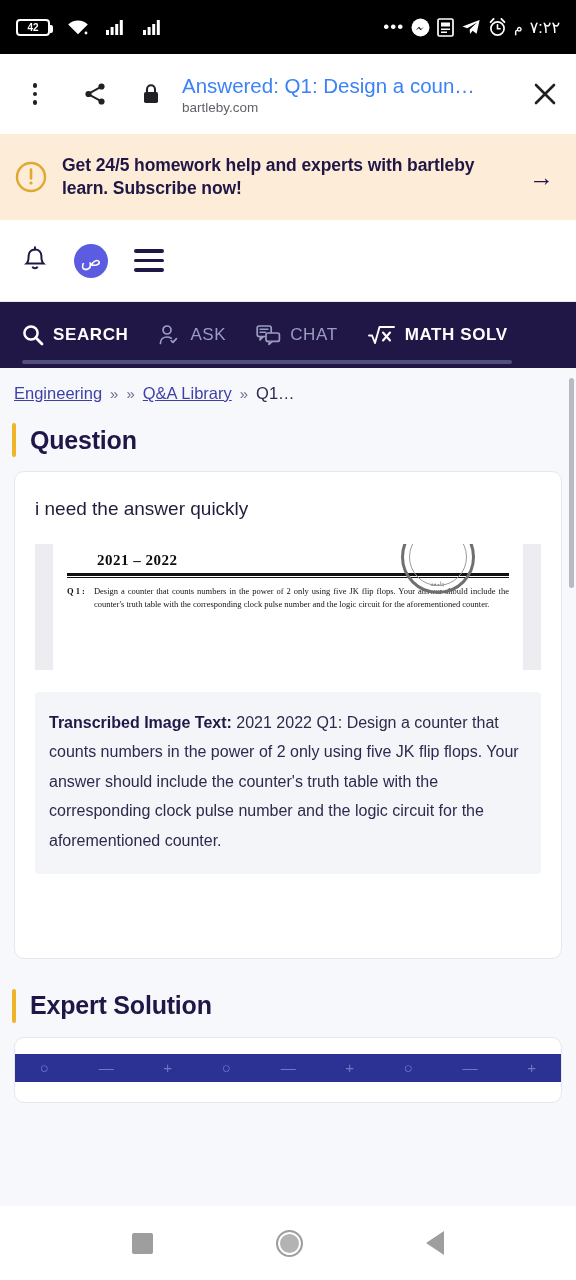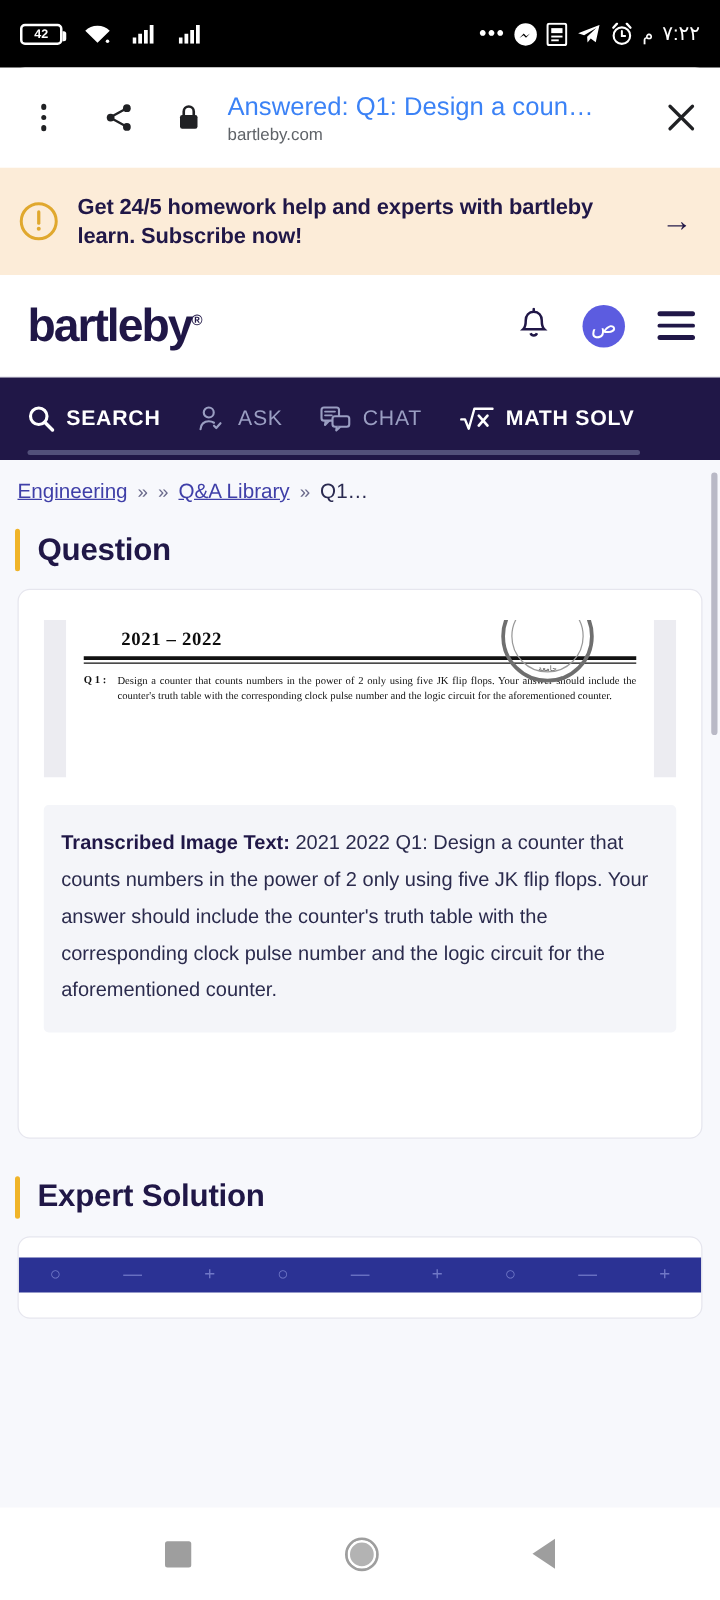--- a/index.html
+++ b/index.html
@@ -301,25 +301,20 @@
       <circle cx="17" cy="17" r="14" fill="none" stroke="#e0a82e" stroke-width="2.4"></circle>
       <path d="M17 9.5v9" stroke="#e0a82e" stroke-width="2.6" stroke-linecap="round"></path>
       <circle cx="17" cy="23" r="1.6" fill="#e0a82e"></circle>
     </svg>
   </span>
   <div class="promo-text">Get 24/5 homework help and experts with bartleby learn. Subscribe now!</div>
   <div class="promo-arrow">→</div>
 </div>
 
 <div class="site-header">
-  <div class="logo-wrap">
-    <div class="logo">
-      <span>bartleby</span><span class="reg">®</span>
-    </div>
-  </div>
   <div class="hdr-actions">
     <span>
       <svg width="26" height="30" viewBox="0 0 26 30">
         <path d="M13 3.4c-4 0-6.4 3-6.4 6.8 0 5.4-2 7.2-2 7.2h16.8s-2-1.8-2-7.2c0-3.8-2.4-6.8-6.4-6.8Z" fill="none" stroke="#201747" stroke-width="2"></path>
         <path d="M13 1.2v2.2" stroke="#201747" stroke-width="2" stroke-linecap="round"></path>
         <path d="M10.4 20.6a2.8 2.8 0 0 0 5.2 0" fill="none" stroke="#201747" stroke-width="2"></path>
       </svg>
     </span>
     <span class="avatar">
       <span>ص</span>
@@ -392,20 +387,21 @@
     <span class="crumb-sep">»</span>
     <span class="crumb last">Q1…</span>
   </div>
 
   <div class="section-head">
     <div class="section-bar"></div>
     <div class="section-title">Question</div>
   </div>
 
   <div class="card">
+    <div class="q-text">i need the answer quickly</div>
 
     <div class="scan">
       <div class="scan-side"></div>
       <div class="scan-mid">
         <div class="seal">
           <div class="seal-txt">جامعة</div>
         </div>
         <div class="scan-year">2021 – 2022</div>
         <div class="scan-rule"></div>
         <div class="scan-rule2"></div>

